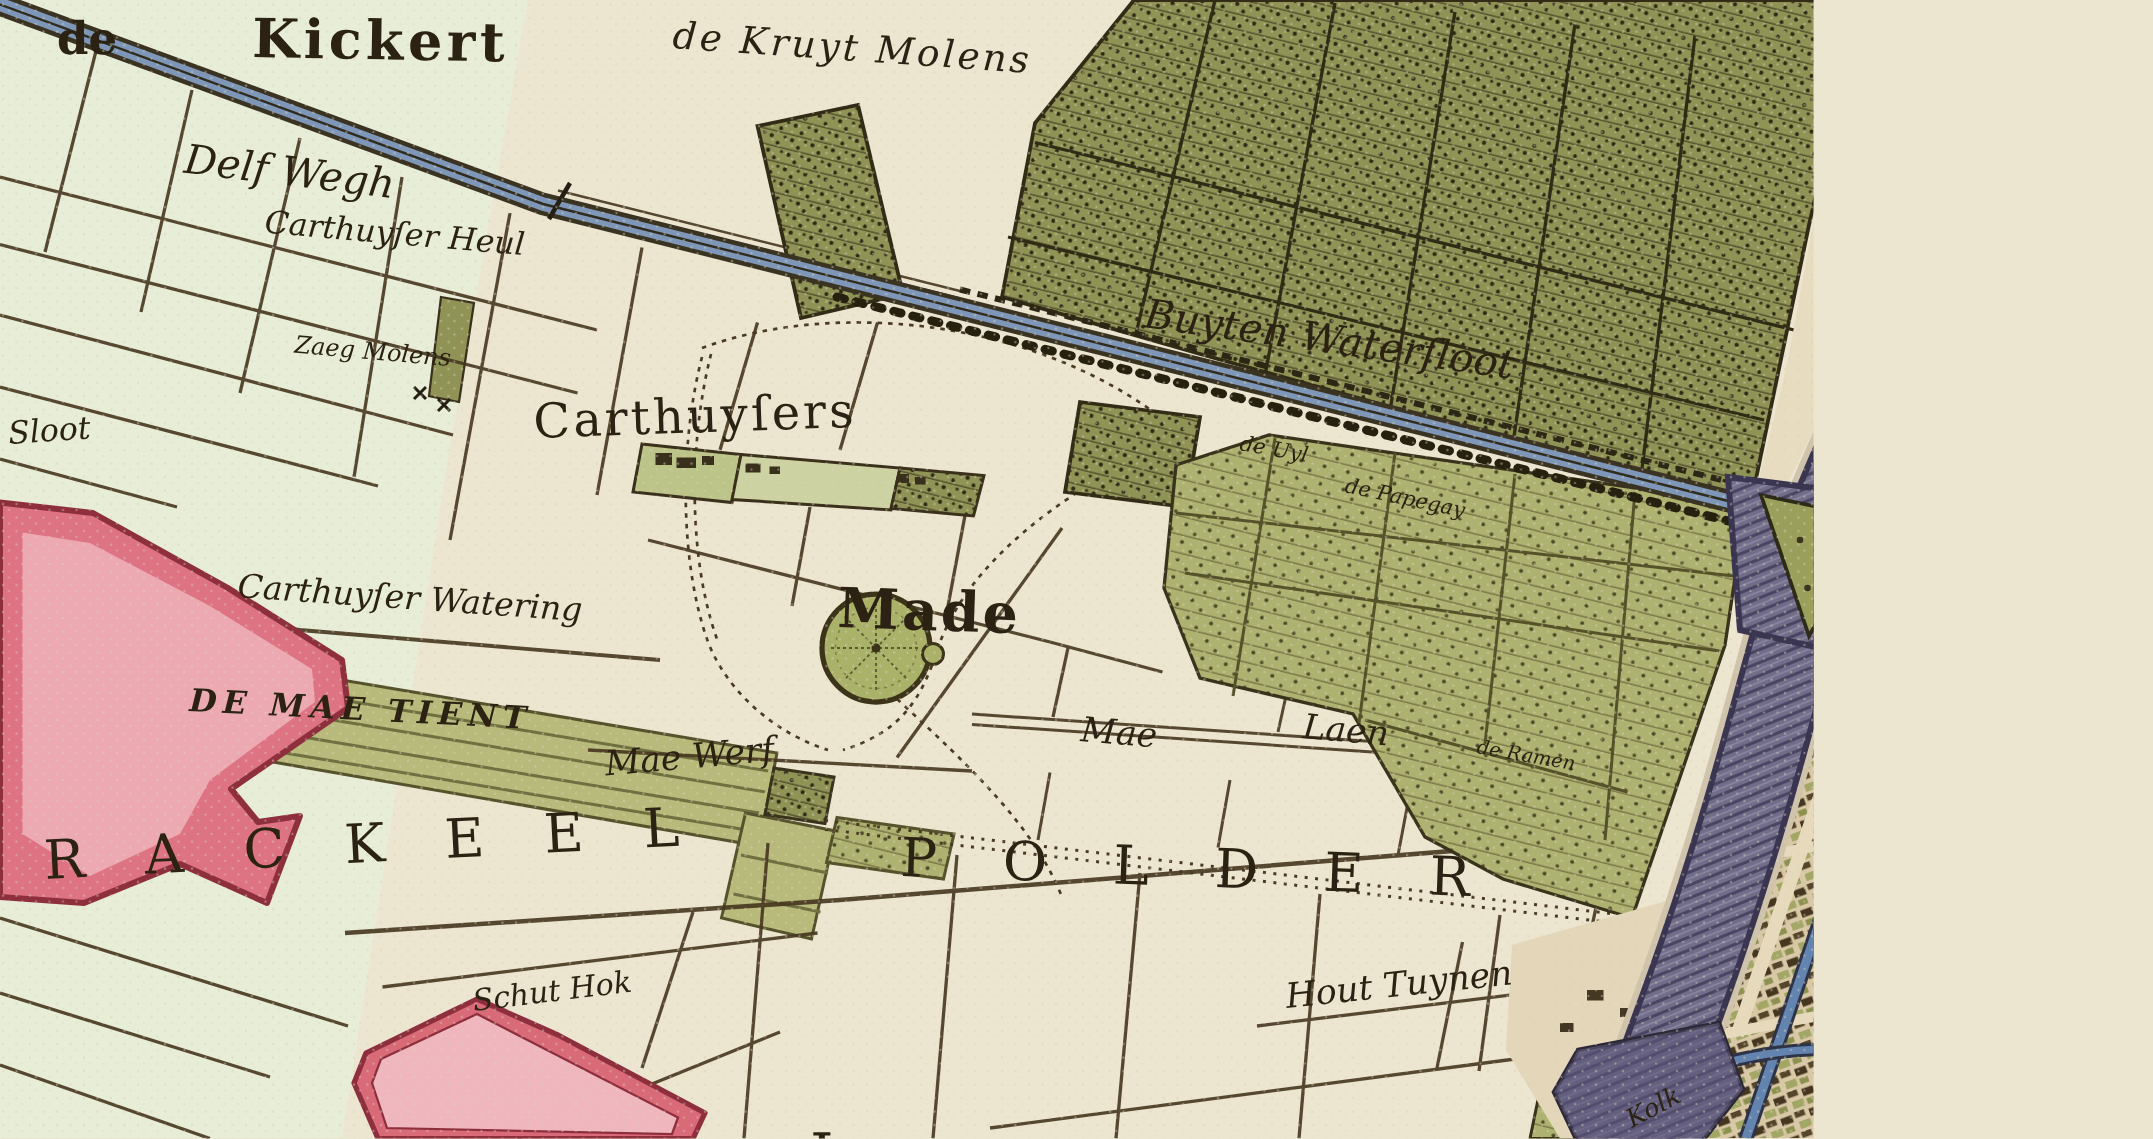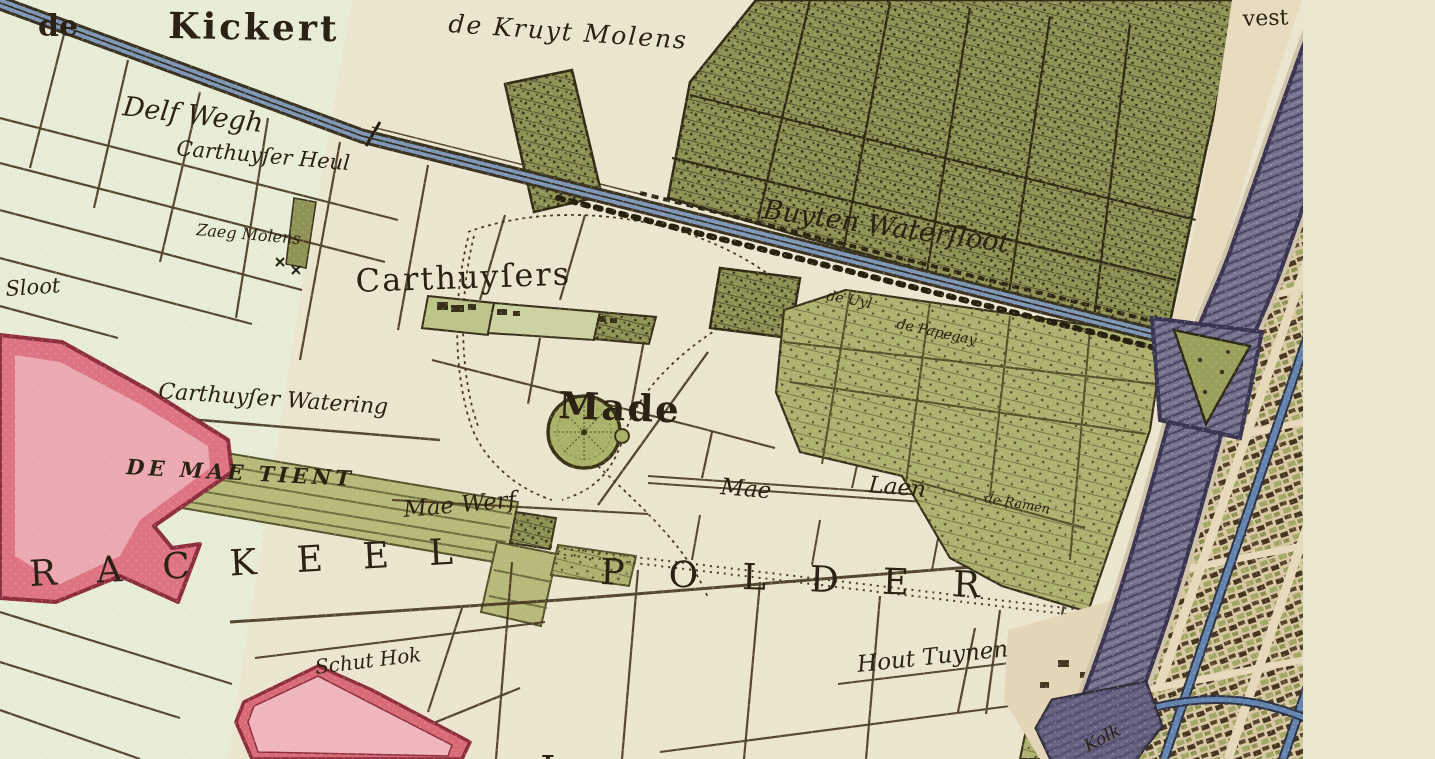--- a/index.html
+++ b/index.html
@@ -1,16 +1,16 @@
 <!DOCTYPE html>
 <html><head>
 <meta charset="utf-8">
 <style>
   html,body{margin:0;padding:0;background:#ece5d0;}
-  #stage{position:relative;width:1303px;height:759px;overflow:hidden;}
+  #stage{position:relative;width:1209px;height:759px;overflow:hidden;}
   svg{display:block}
   .lbl{font-family:"DejaVu Serif",serif;fill:#2b2213;}
   .scr{font-style:italic;}
 </style>
 </head>
 <body>
 
 <div id="stage">
 <svg width="1435" height="759" viewBox="0 0 1435 759">
   <defs>

